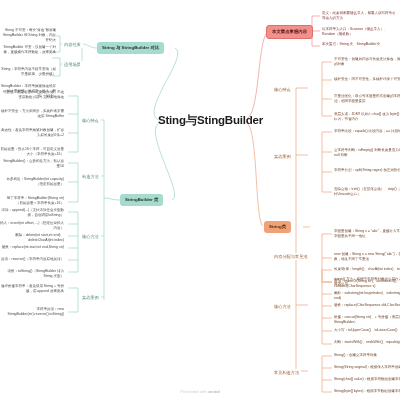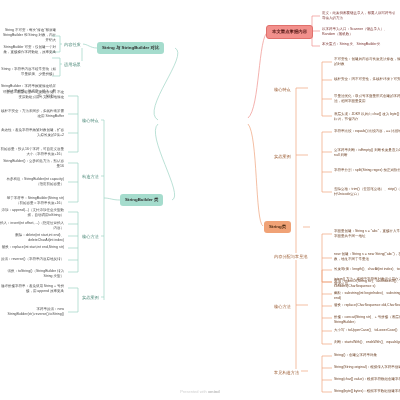--- a/index.html
+++ b/index.html
@@ -104,20 +104,21 @@
       <path d="M296 305 L 308 305" stroke="#efa47c"></path>
       <path d="M296 371 L 308 371" stroke="#efa47c"></path>
       <path d="M322 62 L 322 116 M322 62 L 332 62 M322 80 L 332 80 M322 99 L 332 99 M322 116 L 332 116" stroke="#efa47c"></path>
       <path d="M322 132 L 322 192 M322 132 L 332 132 M322 152 L 332 152 M322 172 L 332 172 M322 192 L 332 192" stroke="#efa47c"></path>
       <path d="M322 234 L 322 282 M322 234 L 332 234 M322 258 L 332 258 M322 282 L 332 282" stroke="#efa47c"></path>
       <path d="M322 270 L 322 344 M322 270 L 332 270 M322 282 L 332 282 M322 294 L 332 294 M322 306 L 332 306 M322 318 L 332 318 M322 331 L 332 331 M322 344 L 332 344" stroke="#efa47c"></path>
       <path d="M322 356 L 322 392 M322 356 L 332 356 M322 368 L 332 368 M322 380 L 332 380 M322 392 L 332 392" stroke="#efa47c"></path>
     </g>
   </svg>
 
+  <div class="node root">Sting与StingBuilder</div>
 
   <div class="node pill green" style="left:97px;top:42px;">String 与 StringBuilder 对比</div>
 
   <div class="node branchlabel g" style="left:62px;top:41px;">内容性质</div>
   <div class="node leaf l" style="left:0px;top:28px;width:56px;text-align:right;">String 不可变：每次"修改"都新建 StringBuilder 和 String 对象，内存开销大</div>
   <div class="node leaf l" style="left:0px;top:45px;width:56px;text-align:right;">StringBuilder 可变：仅创建一个对象，直接操作字符数组，效率更高</div>
 
   <div class="node branchlabel g" style="left:62px;top:61px;">适用场景</div>
   <div class="node leaf l" style="left:0px;top:67px;width:56px;text-align:right;">String：字符串内容不经常变动（如常量赋值、少量拼接）</div>
   <div class="node leaf l" style="left:0px;top:84px;width:56px;text-align:right;">StringBuilder：字符串频繁修改场景（如大量拼接、循环中、插入、删除、反转）</div>

